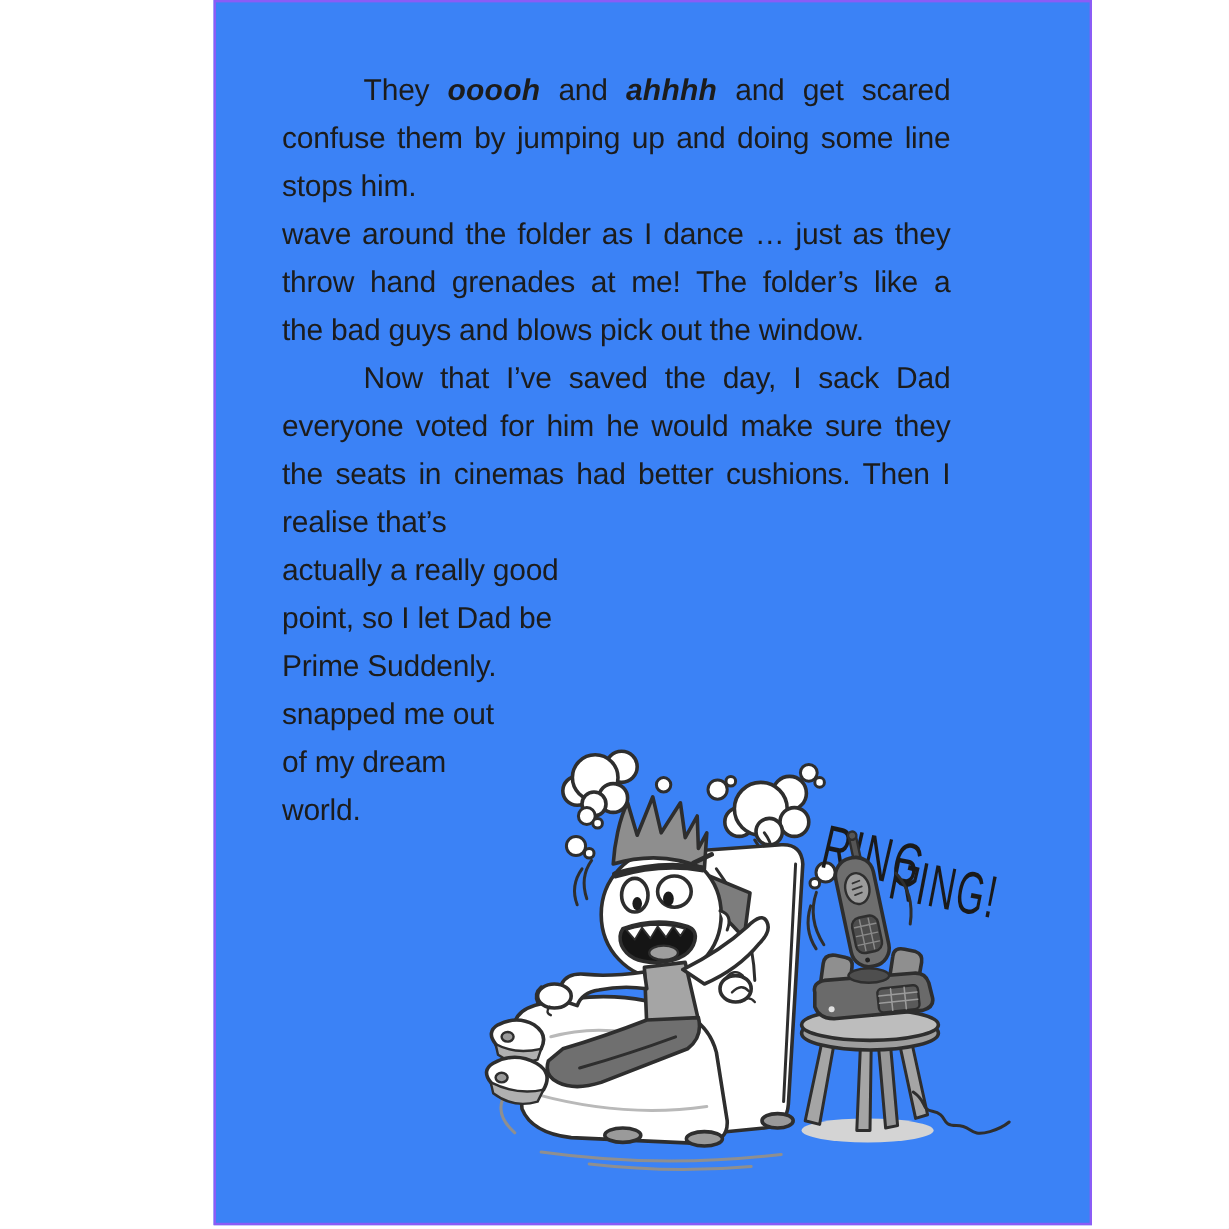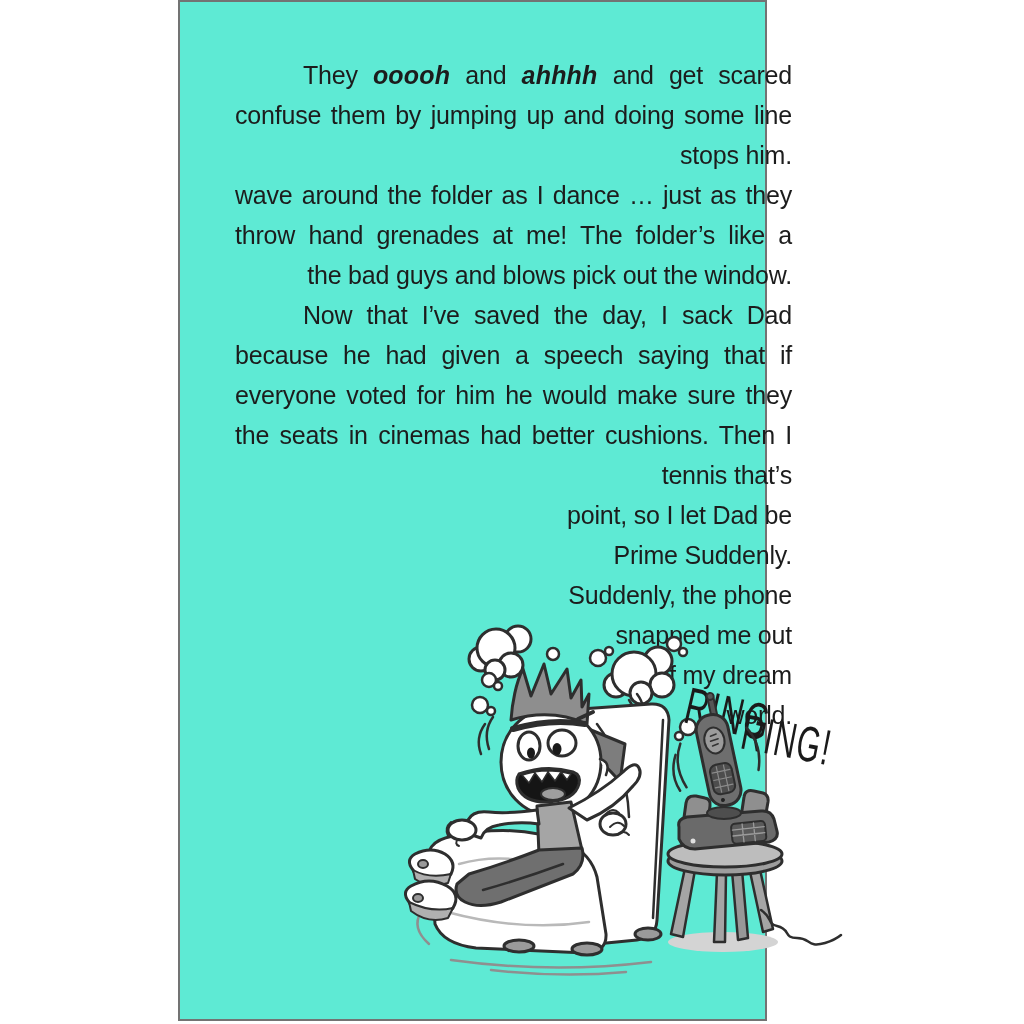--- a/index.html
+++ b/index.html
@@ -1,23 +1,23 @@
 <!DOCTYPE html>
 <html><head>
 <meta charset="utf-8">
 <style>
   html,body{margin:0;padding:0;background:#ffffff;}
   .canvas{position:relative;width:1024px;height:1024px;background:#fff;overflow:hidden;
           font-family:"Liberation Sans",sans-serif;}
-  .page{position:absolute;left:178px;top:0px;width:589px;height:1021px;
-        border:2px solid #737373;box-sizing:border-box;background:#5eead4;}
+  .page{position:absolute;left:178px;top:0px;width:732px;height:1021px;
+        border:2px solid #8b5cf6;box-sizing:border-box;background:#3b82f6;}
   .text-block{position:absolute;left:55px;top:53px;width:557px;color:#1c1c1c;
               font-size:25px;line-height:40px;letter-spacing:-0.2px;}
   .para{margin:0;}
-  .line{height:40px;line-height:40px;text-align:right;}
+  .line{height:40px;line-height:40px;text-align:left;}
   .line.j{text-align:justify;text-align-last:justify;-moz-text-align-last:justify;}
   .line.ind{text-indent:68px;}
   .bi{font-weight:bold;font-style:italic;letter-spacing:0.2px;}
   .illustration{position:absolute;left:221px;top:610px;width:445px;height:410px;}
   svg text.fx{font-family:"Liberation Sans",sans-serif;fill:#1a1a1a;letter-spacing:2px;}
 </style>
 </head>
 <body>
 
 <div class="canvas">
@@ -29,27 +29,26 @@
           <div class="line j">confuse them by jumping up and doing some line</div>
           <div class="line">stops him.</div>
         </div>
         <div class="para">
           <div class="line j">wave around the folder as I dance … just as they</div>
           <div class="line j">throw hand grenades at me! The folder’s like a</div>
           <div class="line">the bad guys and blows pick out the window.</div>
         </div>
         <div class="para">
           <div class="line j ind">Now that I’ve saved the day, I sack Dad</div>
-          <div class="line j">because he had given a speech saying that if</div>
           <div class="line j">everyone voted for him he would make sure they</div>
           <div class="line j">the seats in cinemas had better cushions. Then I</div>
-          <div class="line">tennis that’s</div>
+          <div class="line">realise that’s</div>
+          <div class="line">actually a really good</div>
           <div class="line">point, so I let Dad be</div>
           <div class="line">Prime Suddenly.</div>
-          <div class="line">Suddenly, the phone</div>
           <div class="line">snapped me out</div>
           <div class="line">of my dream</div>
           <div class="line">world.</div>
         </div>
       </div>
 
     <div class="illustration">
       <svg width="445" height="410" viewBox="0 0 445 410" xmlns="http://www.w3.org/2000/svg">
         <g stroke="#2e2e2e" stroke-width="3" stroke-linecap="round" stroke-linejoin="round" fill="none">
 

